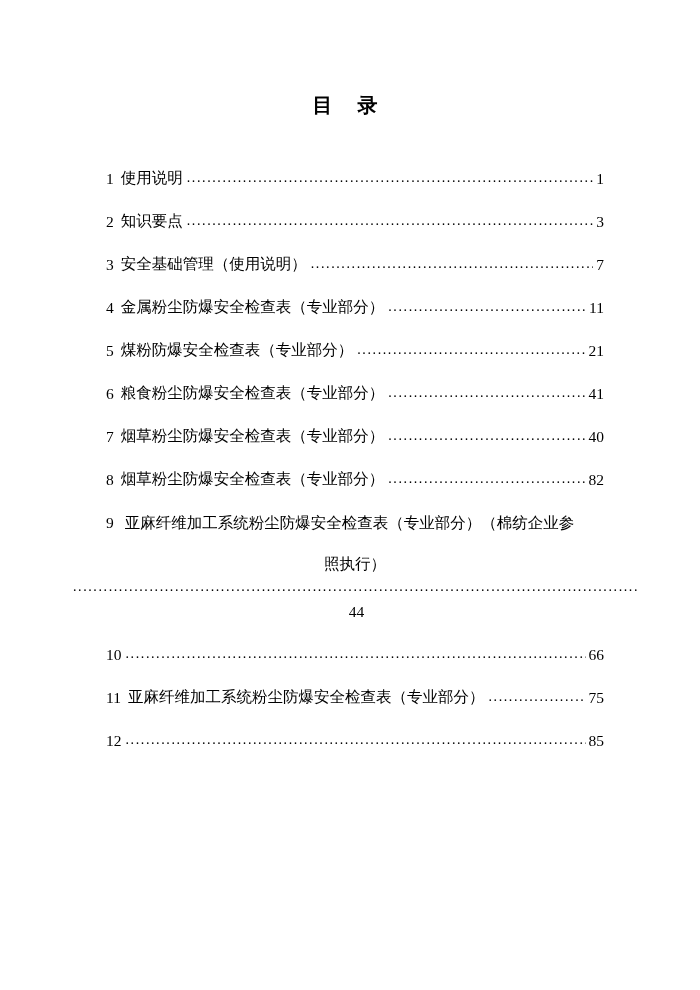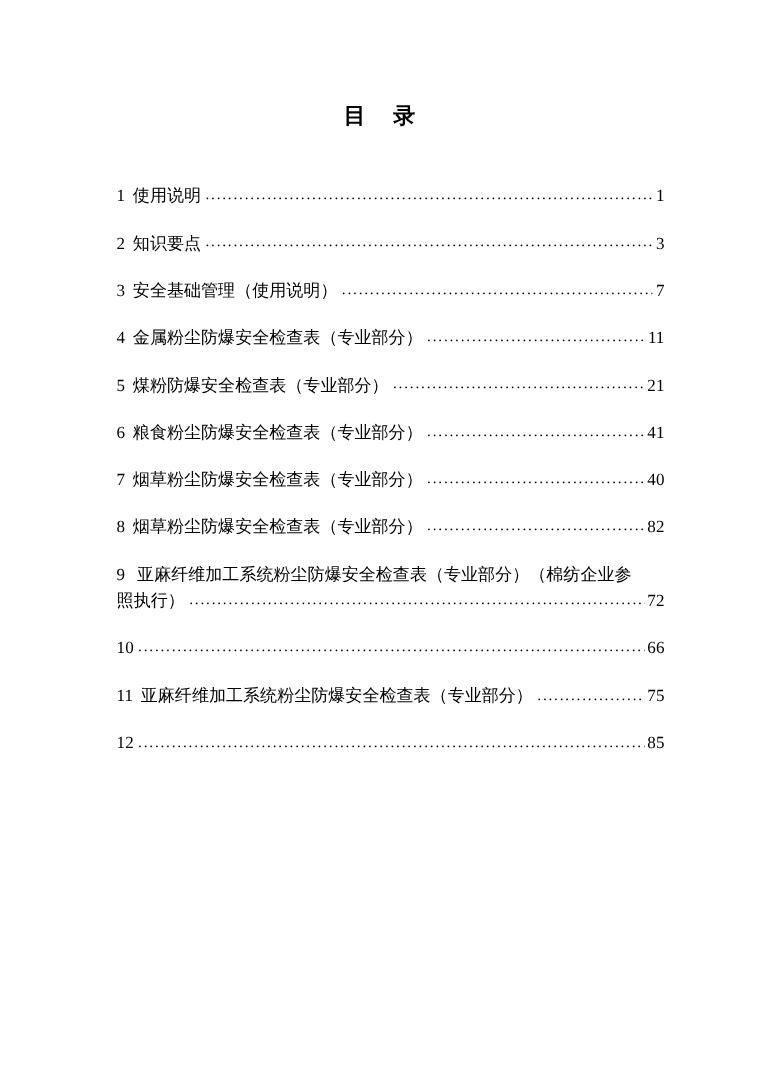--- a/index.html
+++ b/index.html
@@ -82,20 +82,22 @@
   
   .toc-entry.two-line .first-row {
     display: block;
     white-space: normal;
     line-height: 1.55;
   }
   .toc-entry.two-line .second-row {
     display: flex;
     align-items: center;
     width: 100%;
+    margin-top: 16px;
+    flex-direction: column;
   }
   .toc-entry.two-line .second-row .cont-text {
     flex: 0 0 auto;
     white-space: nowrap;
   }
 </style>
 </head>
 <body>
 
 <div class="page">
@@ -177,21 +179,21 @@
     </a>
 
     <a class="toc-entry two-line" href="#">
       <span class="first-row">
         <span class="toc-num">9</span>
         <span class="toc-text wrap">亚麻纤维加工系统粉尘防爆安全检查表（专业部分）（棉纺企业参</span>
       </span>
       <span class="second-row">
         <span class="cont-text">照执行）</span>
         <span class="toc-dots">...............................................................................................................</span>
-        <span class="toc-page">72</span>
+        <span class="toc-page">44</span>
       </span>
     </a>
 
     <a class="toc-entry" href="#">
       <span class="toc-line">
         <span class="toc-num">10</span>
         <span class="toc-dots">...............................................................................................................</span>
         <span class="toc-page">66</span>
       </span>
     </a>

